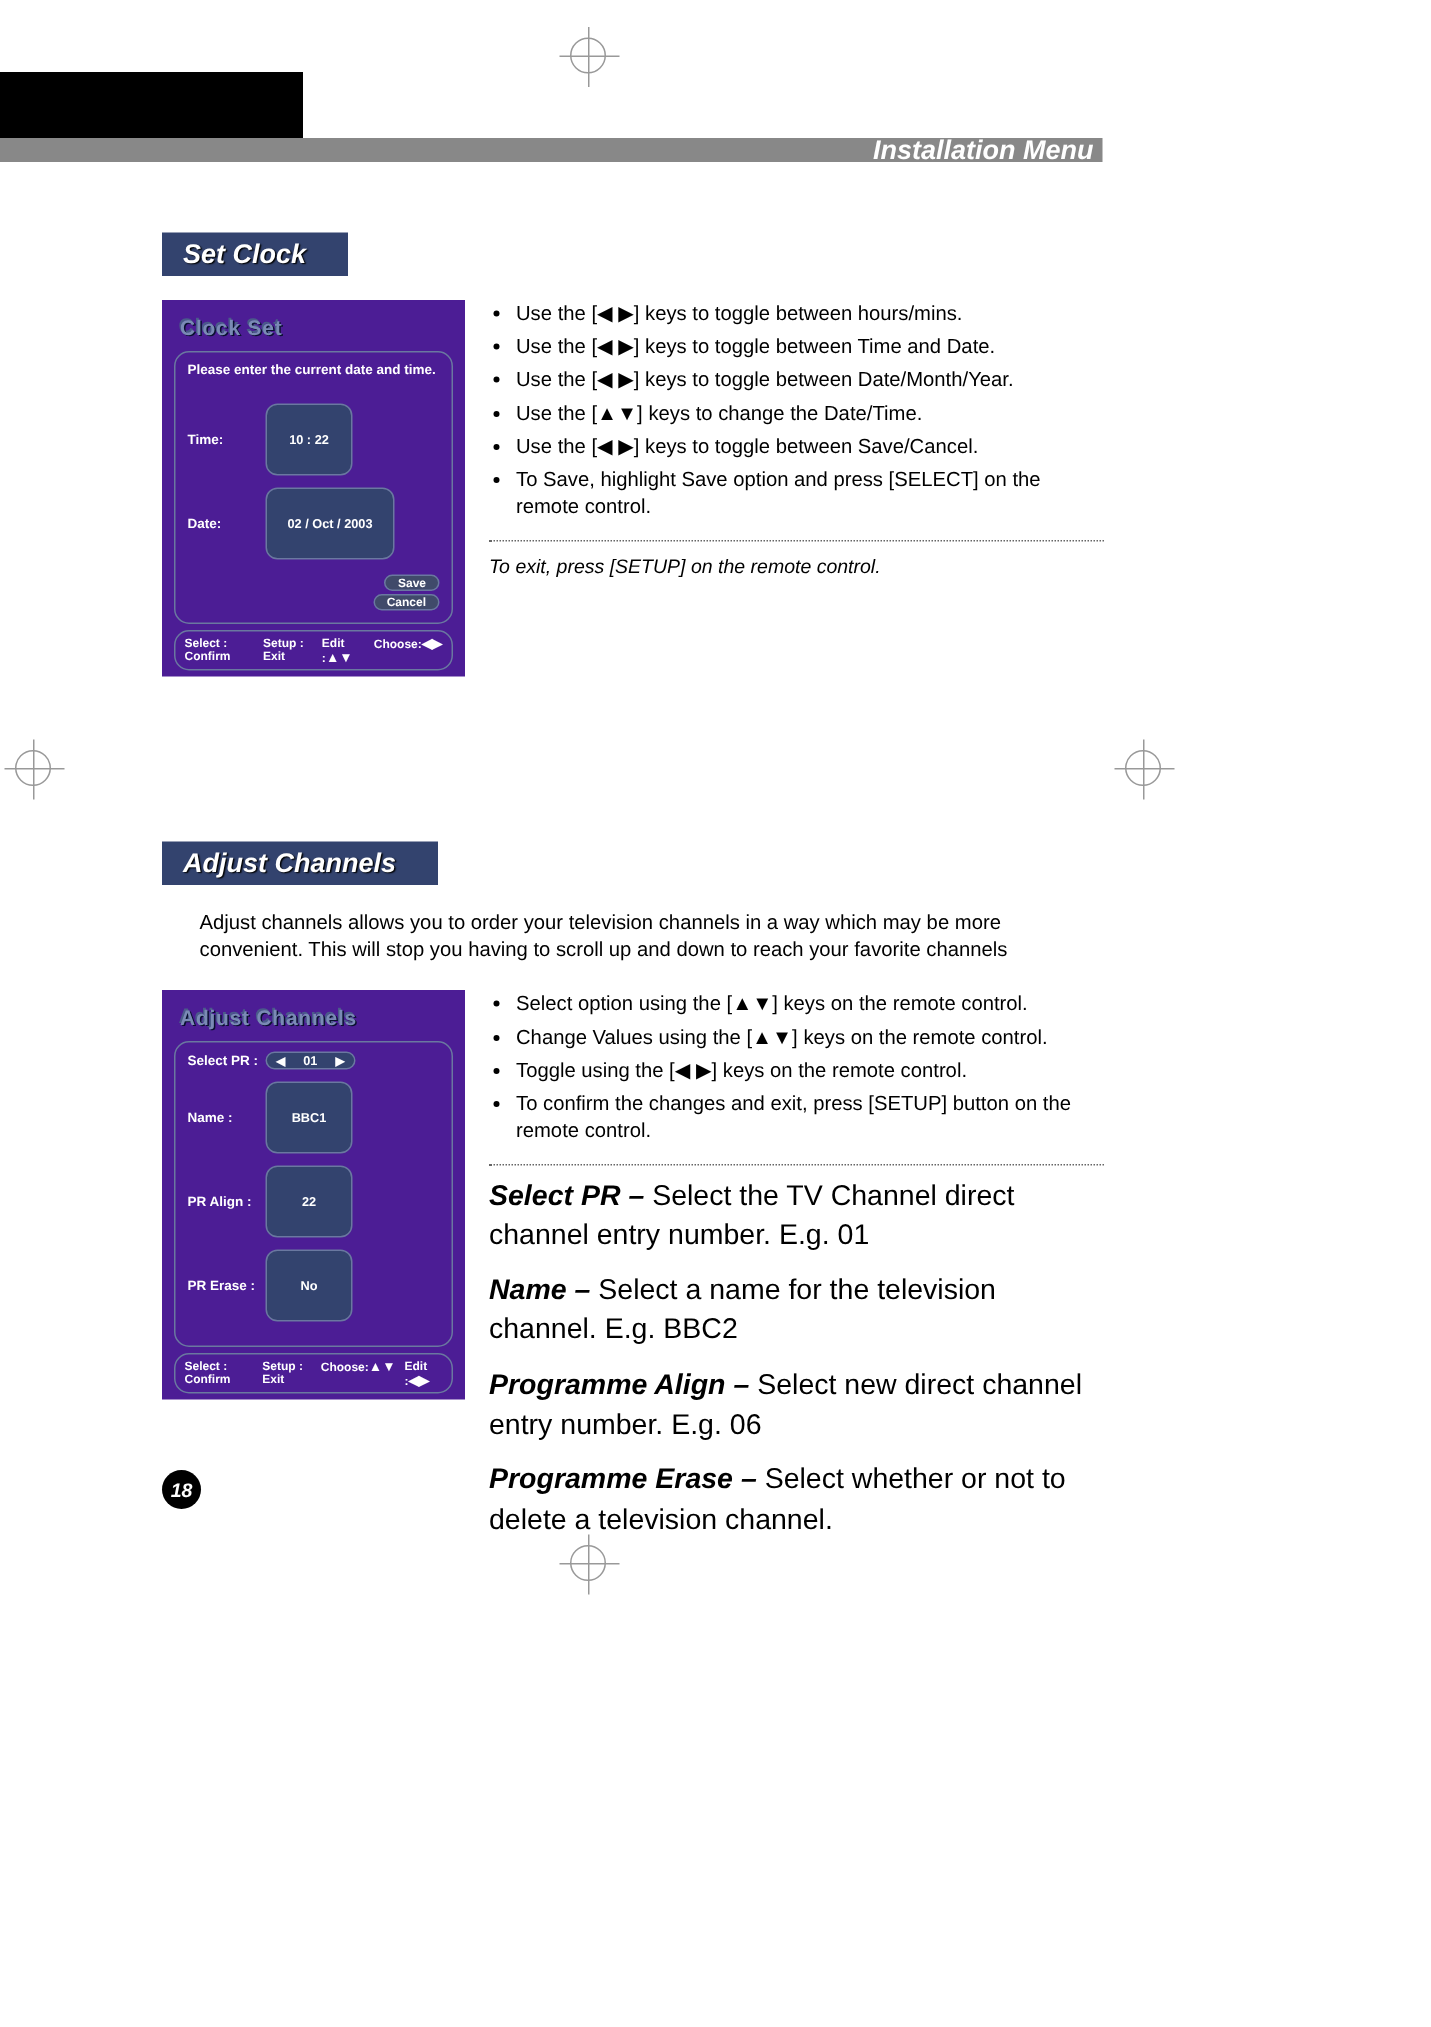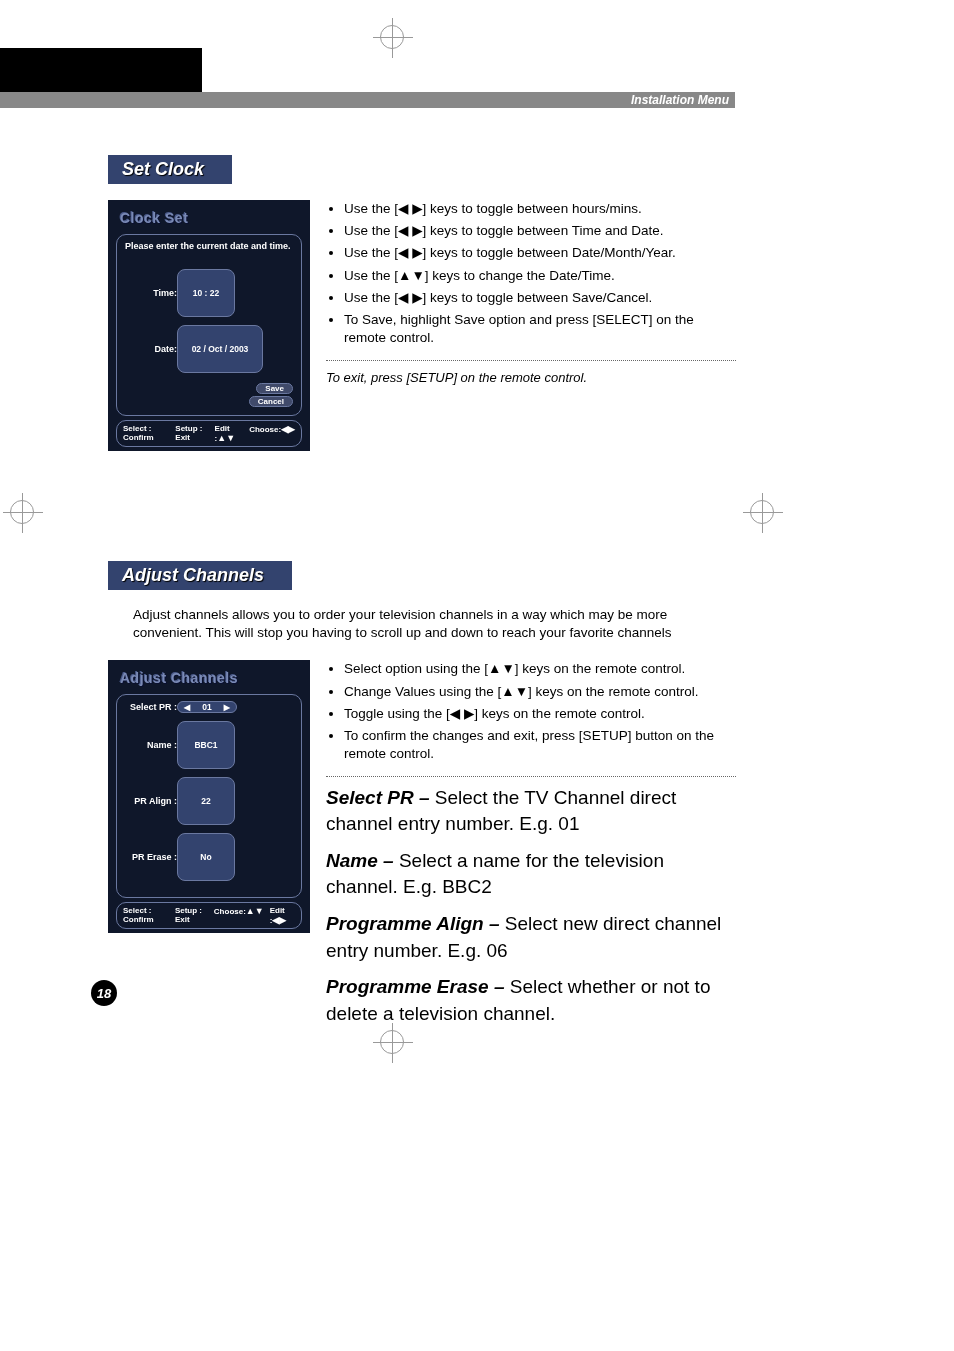--- a/index.html
+++ b/index.html
@@ -39,21 +39,21 @@
       left: 0; top: 92px;
       width: 735px; height: 16px;
       background: #888;
     }
     .header-label {
       position: absolute;
       right: 225px; top: 92px;
       color: #fff;
       font-style: italic;
       font-weight: bold;
-      font-size: 12px;
+      font-size: 18px;
       line-height: 16px;
     }
 
     .content {
       position: absolute;
       left: 108px; top: 155px;
       width: 628px;
     }
 
     .section-tab {
@@ -70,21 +70,21 @@
 
     .two-col {
       display: flex;
       gap: 16px;
     }
     .osd-col { width: 202px; flex-shrink: 0; }
     .text-col { flex: 1; font-size: 13.5px; line-height: 1.35; }
 
     .osd {
       width: 202px;
-      background: #0f172a;
+      background: #4c1d95;
       color: #fff;
       padding: 8px 8px 4px 8px;
       font-size: 10px;
     }
     .osd-title {
       font-family: Arial, sans-serif;
       font-weight: bold;
       font-size: 14px;
       letter-spacing: 0.5px;
       color: #7a8ab5;
@@ -103,21 +103,21 @@
       font-size: 9px;
       margin-bottom: 18px;
     }
     .osd-row {
       display: flex;
       align-items: center;
       margin-bottom: 8px;
       font-size: 9px;
       font-weight: bold;
     }
-    .osd-label { width: 52px; text-align: right; }
+    .osd-label { width: 52px; }
     .osd-pill {
       background: #33436e;
       border: 1px solid #6a78a0;
       border-radius: 8px;
       padding: 18px 10px;
       min-width: 58px;
       text-align: center;
       font-size: 8.5px;
     }
     .osd-pill-wide { min-width: 86px; }
@@ -169,21 +169,21 @@
       background: #33436e;
       border: 1px solid #6a78a0;
       border-radius: 8px;
       padding: 0 2px;
     }
     .osd-spinner .arrow { padding: 0 4px; font-size: 8px; }
     .osd-spinner .val { padding: 0 8px; font-weight: bold; font-size: 8.5px; }
 
     .page-badge {
       position: absolute;
-      left: 91px; top: 980px;
+      left: 108px; top: 980px;
       width: 26px; height: 26px;
       background: #000;
       border-radius: 50%;
       color: #fff;
       font-weight: bold;
       font-style: italic;
       font-size: 13px;
       display: flex;
       align-items: center;
       justify-content: center;

